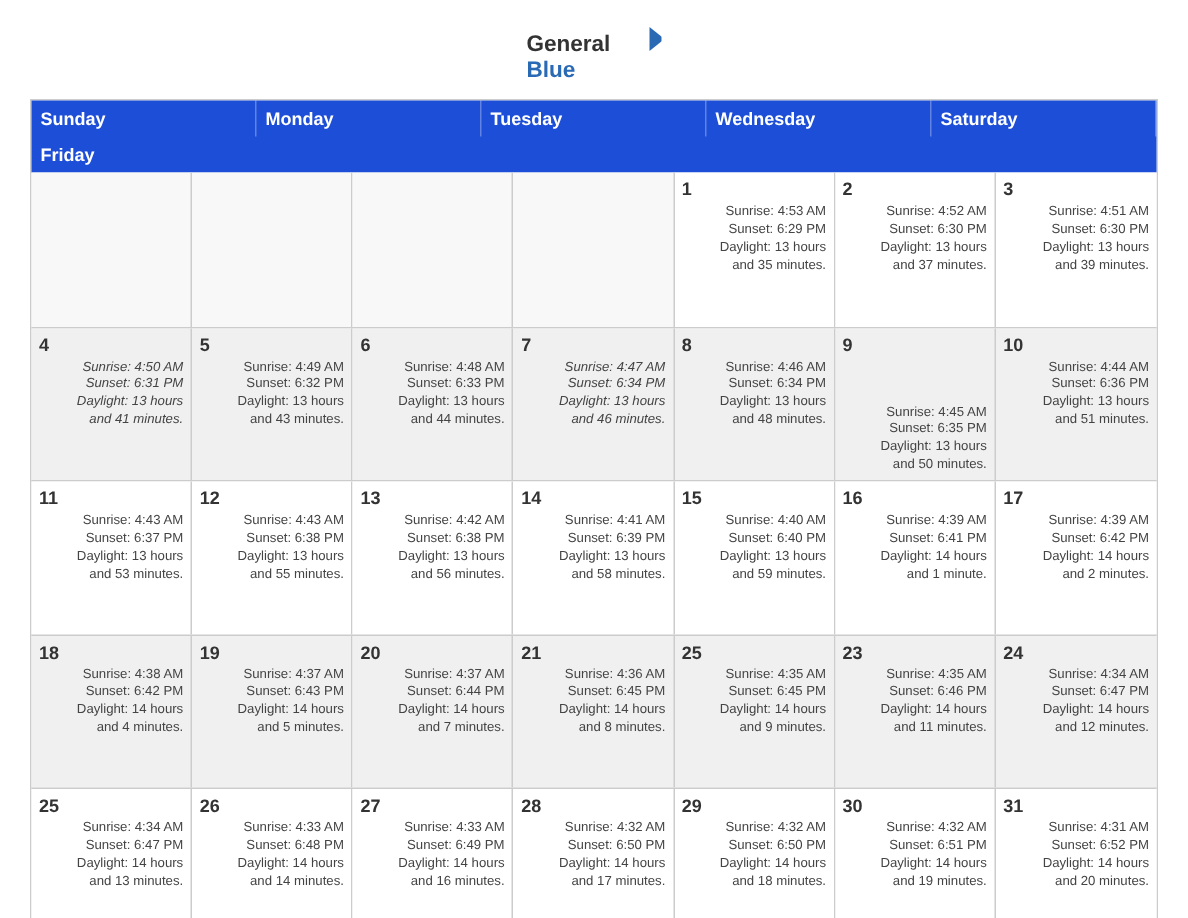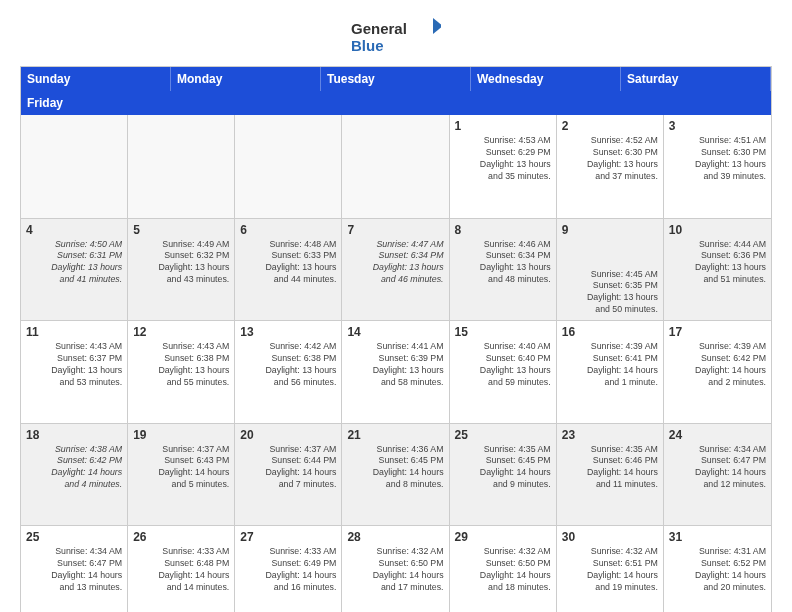--- a/index.html
+++ b/index.html
@@ -250,21 +250,21 @@
             <div class="day-num">17</div>
             <div class="day-info" style="white-space: pre-line;">Sunrise: 4:39 AM
 Sunset: 6:42 PM
 Daylight: 14 hours
 and 2 minutes.</div>
           </div>
         </div>
         <div class="cal-row">
           <div class="cal-cell alt-bg">
             <div class="day-num">18</div>
-            <div class="day-info" style="white-space: pre-line; font-style: italic;">Sunrise: 4:38 AM
+            <div class="day-info" style="white-space: pre-line;">Sunrise: 4:38 AM
 Sunset: 6:42 PM
 Daylight: 14 hours
 and 4 minutes.</div>
           </div>
           <div class="cal-cell alt-bg">
             <div class="day-num">19</div>
             <div class="day-info" style="white-space: pre-line;">Sunrise: 4:37 AM
 Sunset: 6:43 PM
 Daylight: 14 hours
 and 5 minutes.</div>

